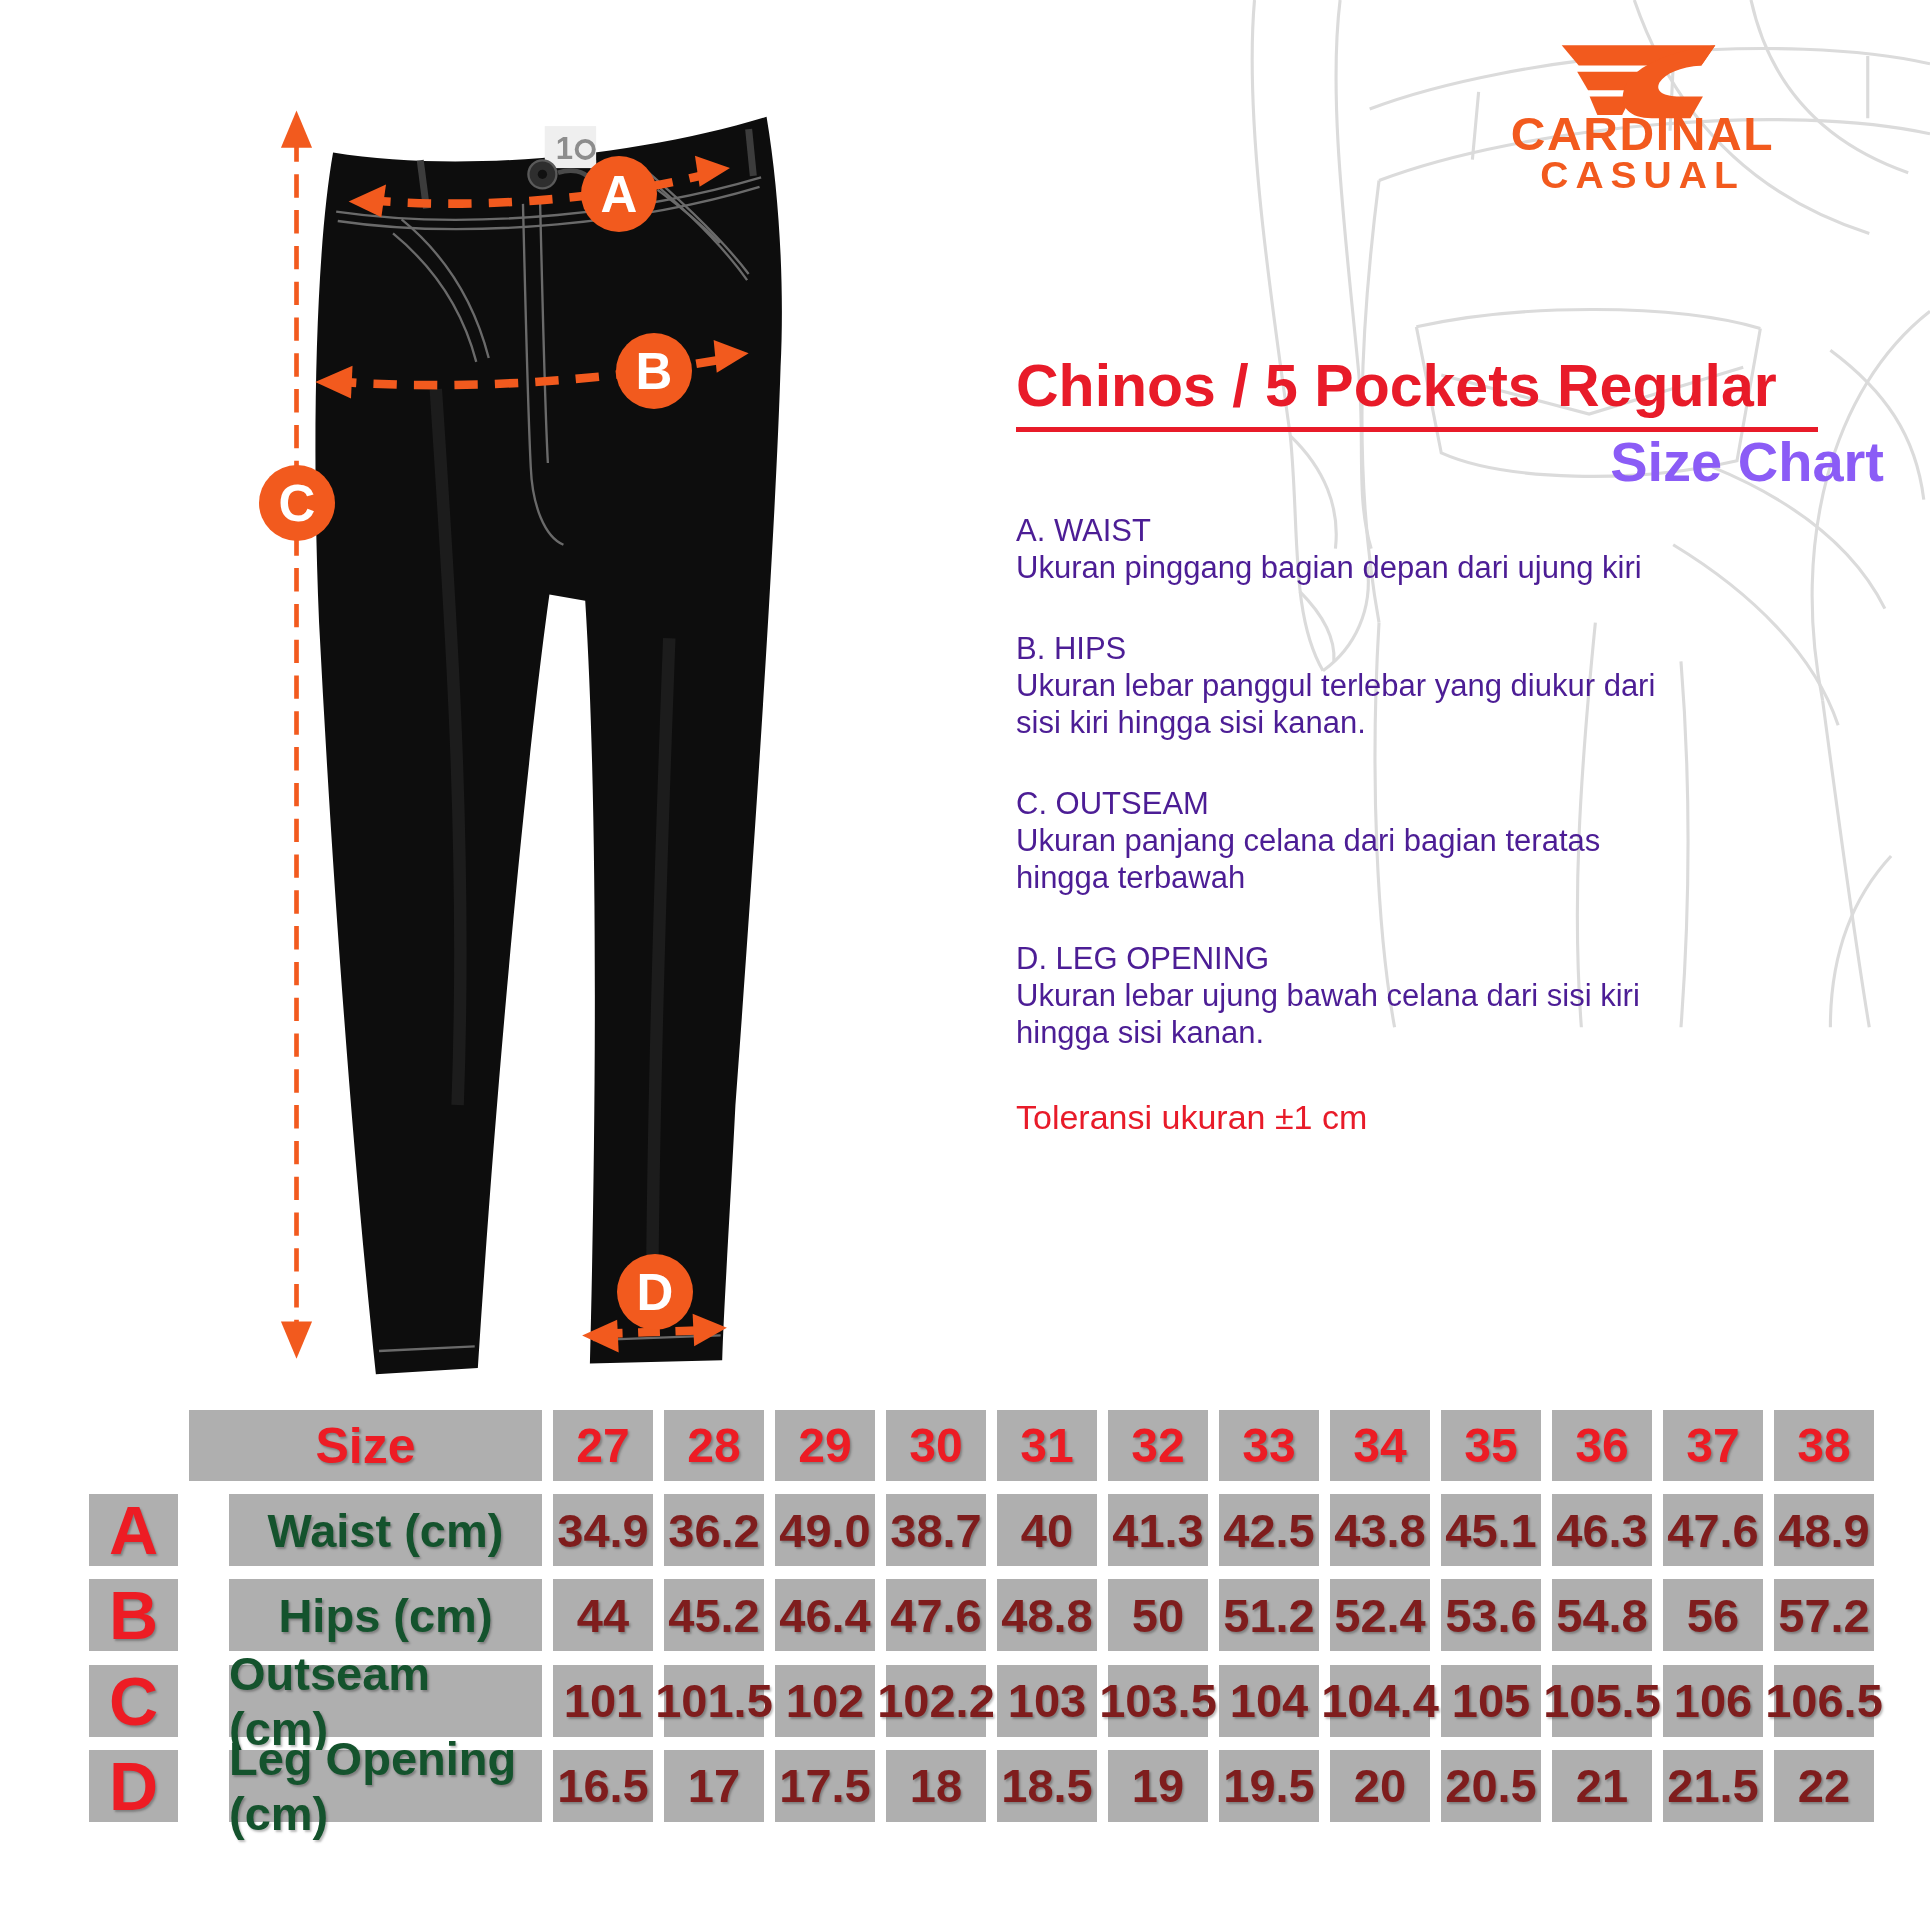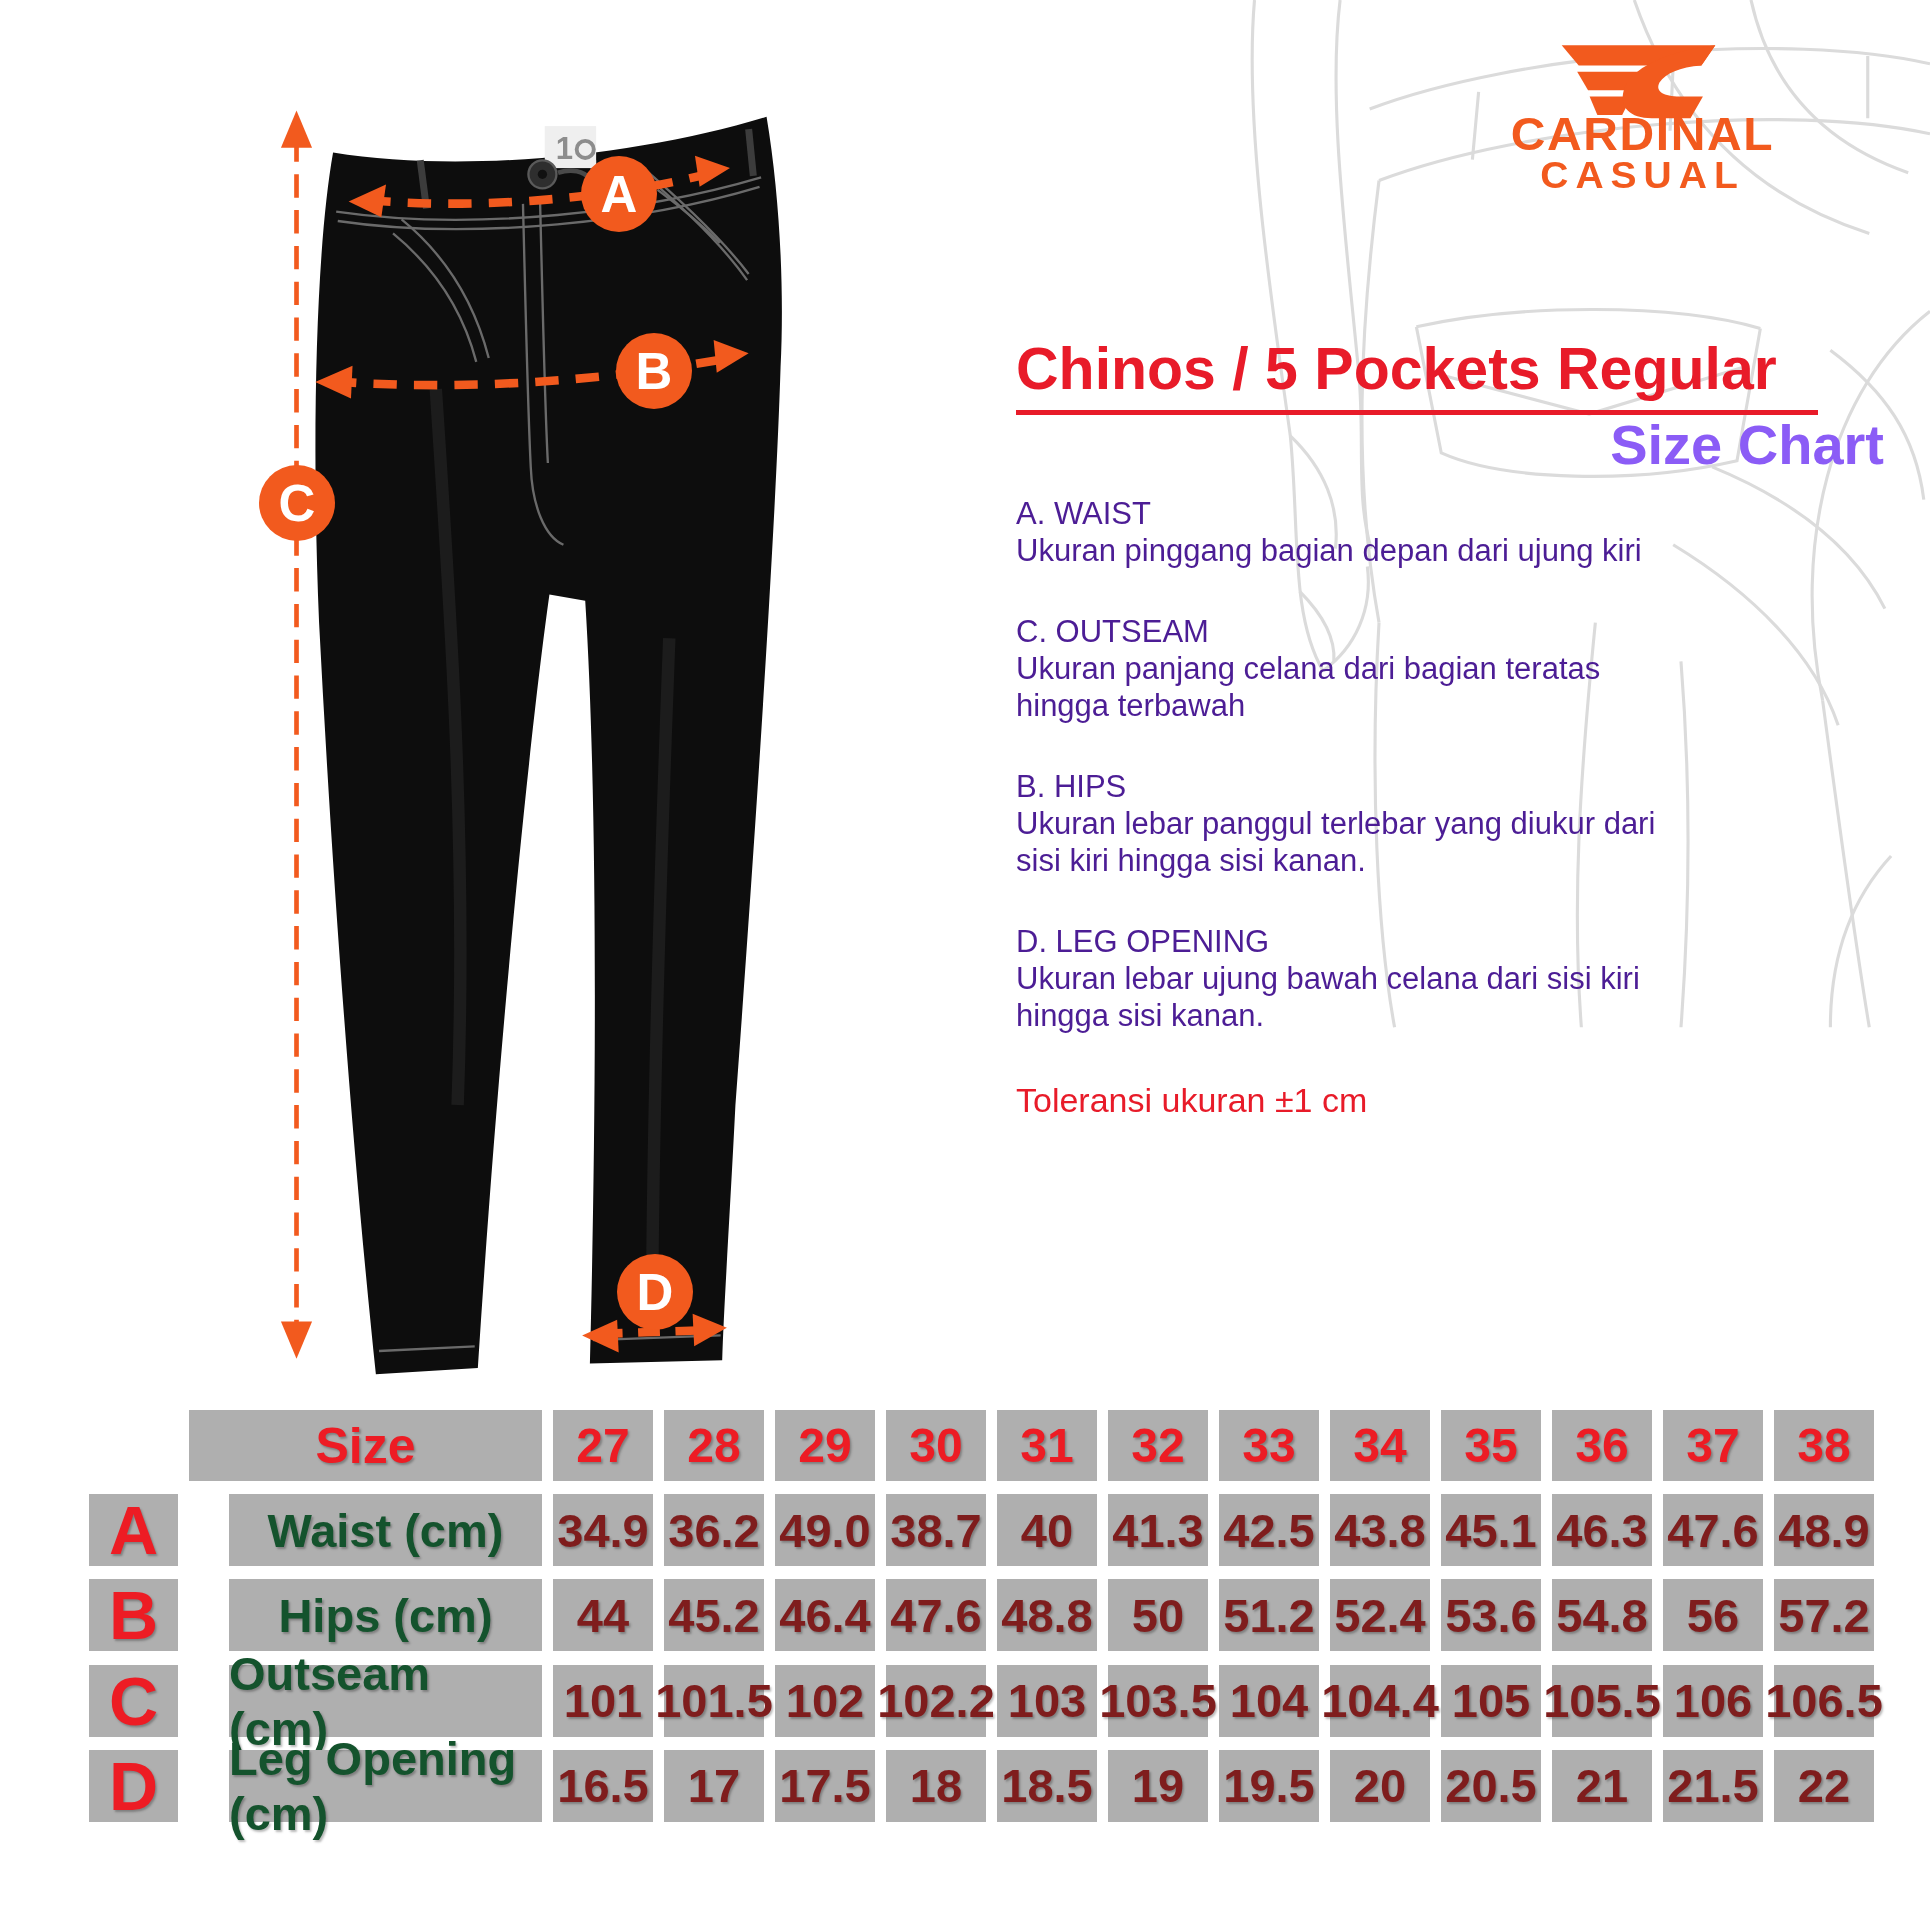--- a/index.html
+++ b/index.html
@@ -27,21 +27,21 @@
   .logo-line1{
     position:absolute;left:0px;top:62px;width:389px;text-align:center;
     color:#F25A1E;font-size:48px;font-weight:bold;letter-spacing:1.6px;transform:scaleY(0.95);
   }
   .logo-line2{
     position:absolute;left:0px;top:109px;width:389px;text-align:center;
     color:#F25A1E;font-size:39px;font-weight:bold;letter-spacing:7px;transform:scaleY(0.95);
   }
 
   
-  .info{position:absolute;z-index:2;left:1016px;top:340px;width:868px;}
+  .info{position:absolute;z-index:2;left:1016px;top:357px;width:868px;}
   .info-title{font-size:59px;line-height:59px;font-weight:bold;color:#E81B29;white-space:nowrap;}
   .info-rule{margin-top:11px;width:802px;height:4.7px;background:#E81B29;}
   .info-subtitle{margin-top:2px;font-size:56px;line-height:56px;font-weight:bold;color:#8b5cf6;text-align:right;}
   .sections{margin-top:22px;}
   .section{margin-bottom:44px;font-size:31px;line-height:37px;color:#4c1d95;}
   .section .s-label{line-height:37px;}
   .tolerance{margin-top:48px;font-size:34px;line-height:37px;color:#E81B29;}
 
   
   .size-table{
@@ -205,28 +205,28 @@
   <div class="info-title">Chinos / 5 Pockets Regular</div>
   <div class="info-rule"></div>
   <div class="info-subtitle">Size Chart</div>
 
   <div class="sections">
     <div class="section">
       <div class="s-label">A. WAIST</div>
       <div class="s-line">Ukuran pinggang bagian depan dari ujung kiri</div>
     </div>
     <div class="section">
+      <div class="s-label">B. HIPS</div>
+      <div class="s-line">Ukuran lebar panggul terlebar yang diukur dari</div>
+      <div class="s-line">sisi kiri hingga sisi kanan.</div>
+    </div>
+    <div class="section">
       <div class="s-label">C. OUTSEAM</div>
       <div class="s-line">Ukuran panjang celana dari bagian teratas</div>
       <div class="s-line">hingga terbawah</div>
-    </div>
-    <div class="section">
-      <div class="s-label">B. HIPS</div>
-      <div class="s-line">Ukuran lebar panggul terlebar yang diukur dari</div>
-      <div class="s-line">sisi kiri hingga sisi kanan.</div>
     </div>
     <div class="section">
       <div class="s-label">D. LEG OPENING</div>
       <div class="s-line">Ukuran lebar ujung bawah celana dari sisi kiri</div>
       <div class="s-line">hingga sisi kanan.</div>
     </div>
   </div>
 
   <div class="tolerance">Toleransi ukuran ±1 cm</div>
 </div>

